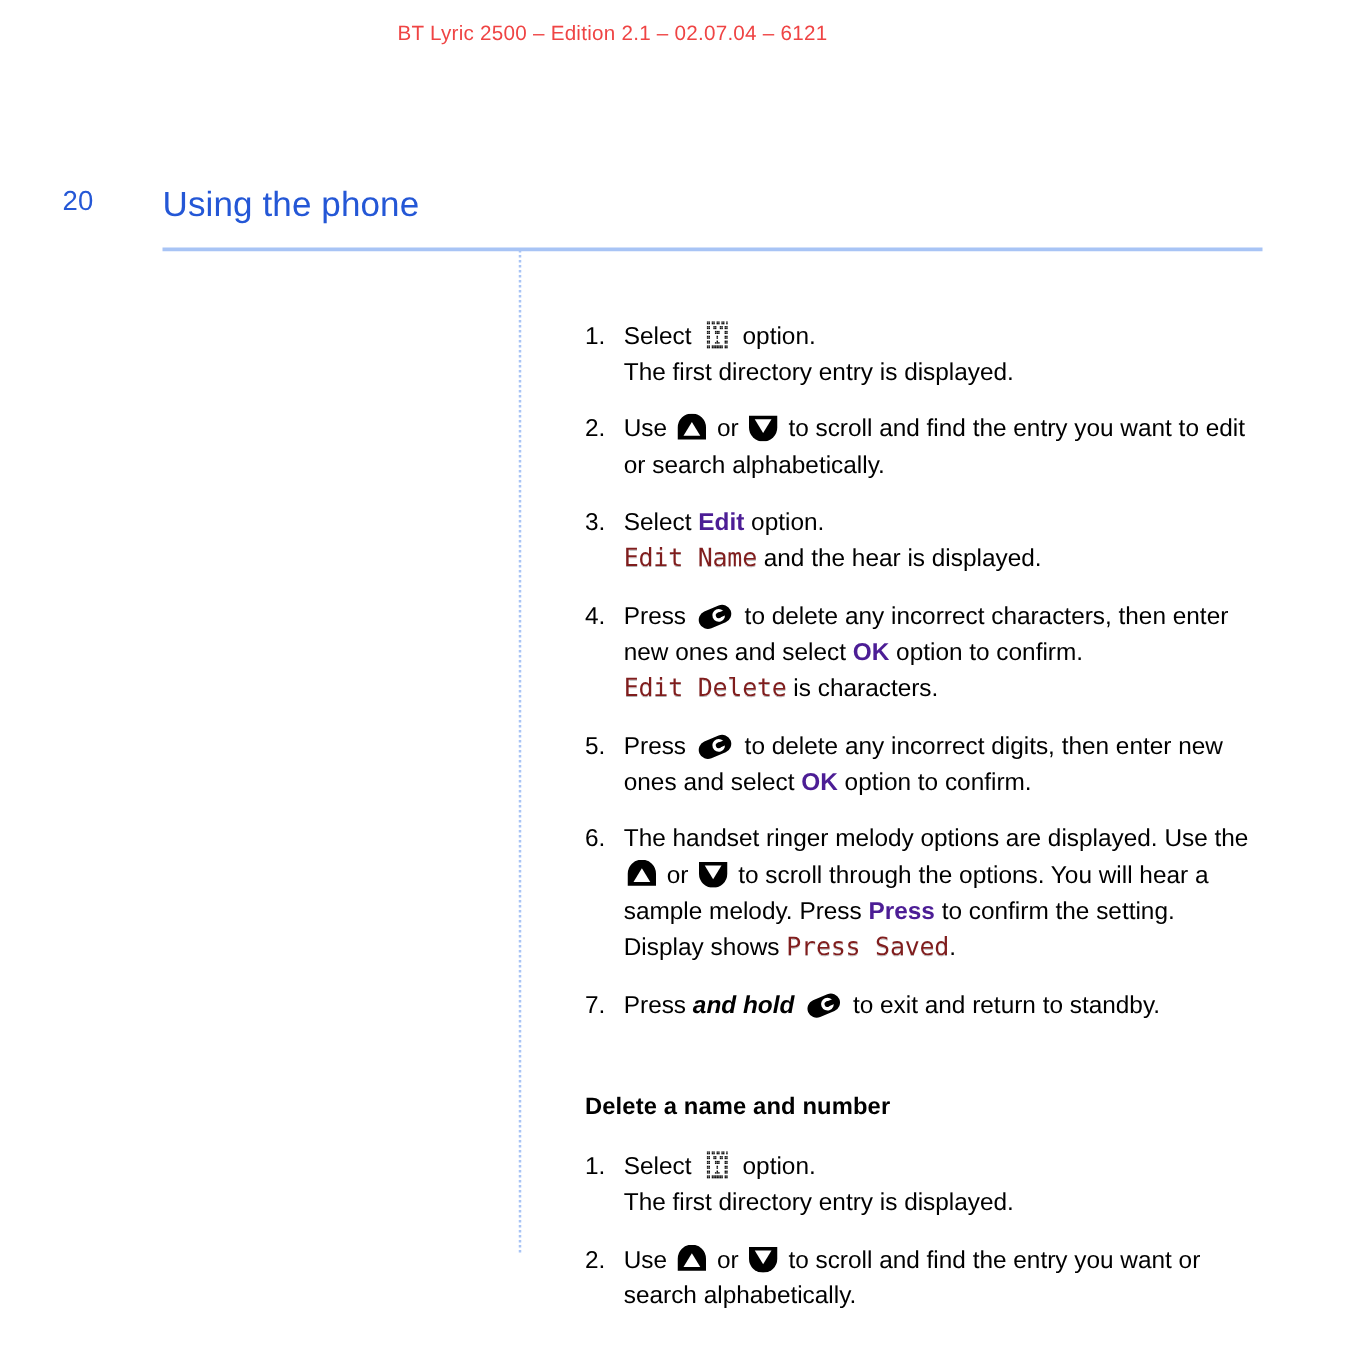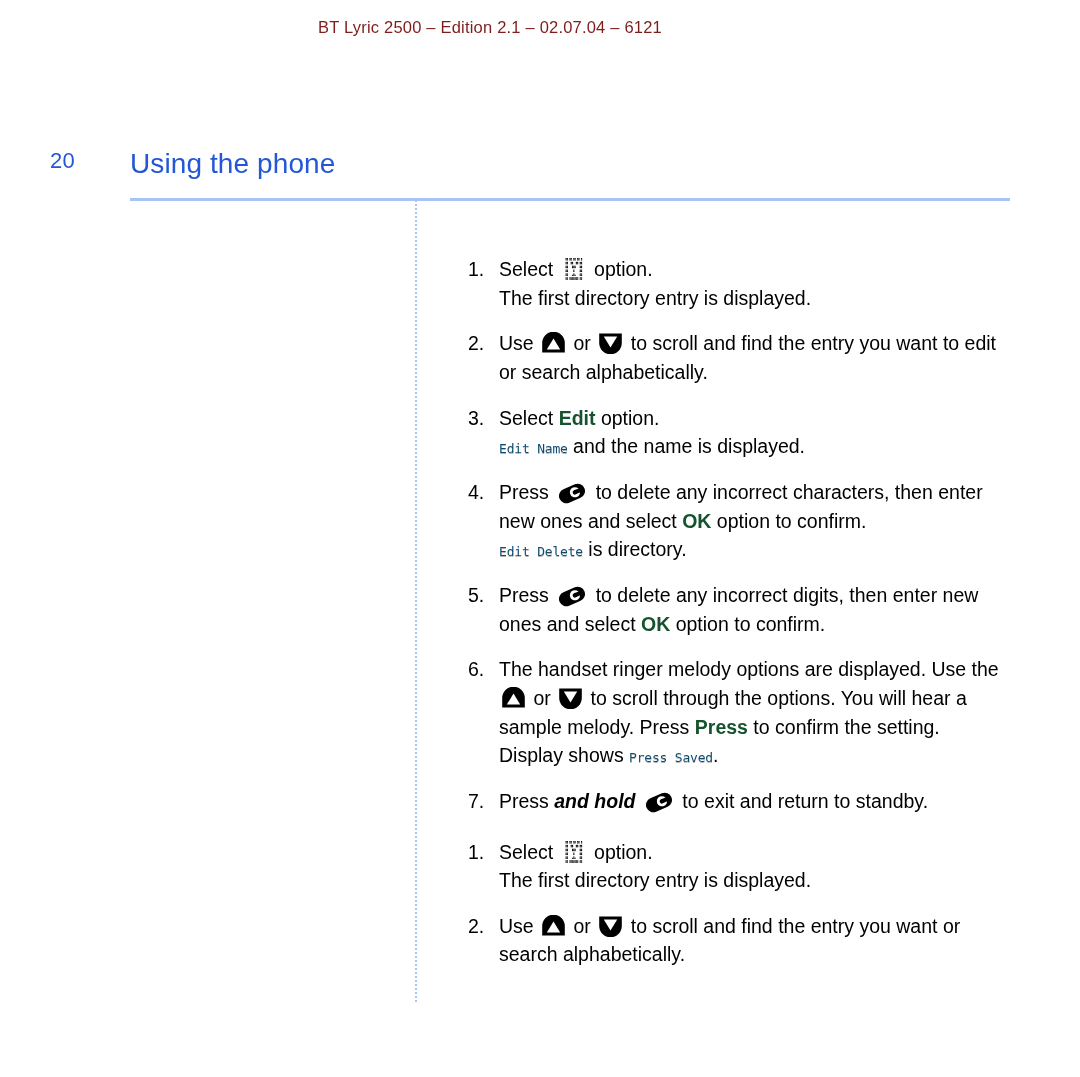--- a/index.html
+++ b/index.html
@@ -18,21 +18,21 @@
 
   
   .running-header {
     position: absolute;
     top: 18px;
     left: 0;
     width: 980px;
     text-align: center;
     font-size: 16.5px;
     letter-spacing: 0.2px;
-    color: #7f1d1d;
+    color: #ef4444;
   }
 
   
   .page-title-row {
     position: absolute;
     top: 148px;
     left: 0;
     width: 936px;
     height: 34px;
   }
@@ -108,31 +108,31 @@
   ol.steps > li:last-child { margin-bottom: 0; }
 
   .num {
     position: absolute;
     left: 0;
     top: 0;
     font-size: 19.5px;
   }
 
   .blue {
-    color: #14532d;
+    color: #4c1d95;
     font-weight: bold;
   }
   .bi { font-weight: bold; font-style: italic; }
 
   
   .lcd {
     font-family: "DejaVu Sans Mono", monospace;
-    font-size: 13px;
+    font-size: 20px;
     letter-spacing: -0.2px;
-    color: #0c4a6e;
+    color: #7f1d1d;
     text-shadow:
        0.55px 0 0 rgba(255,255,255,0.95),
       -0.55px 0 0 rgba(255,255,255,0.95),
        0 0.55px 0 rgba(0,0,0,0.30);
   }
 
   
   .icon {
     display: inline-block;
     vertical-align: -4px;
@@ -253,29 +253,29 @@
             <rect x="15.18" y="22.08" width="1.27" height="1.27" fill="#111"></rect>
             <rect x="16.56" y="22.08" width="1.27" height="1.27" fill="#111"></rect>
           </svg></span><span> option.</span><br><span>The first directory entry is displayed.</span></li>
       <li><span class="num">2.</span><span>Use </span><span class="icon icon-nav"><svg viewBox="0 0 25 22" width="25" height="22">
             <path d="M1.2 20.5 L1.2 11 A11.3 11.3 0 0 1 23.8 11 L23.8 20.5 Z" fill="#000"></path>
             <path d="M12.5 6.6 L19.2 17.6 L5.8 17.6 Z" fill="#fff"></path>
           </svg></span><span> or </span><span class="icon icon-nav"><svg viewBox="0 0 25 22" width="25" height="22">
             <path d="M1.2 1.5 L1.2 11 A11.3 11.3 0 0 0 23.8 11 L23.8 1.5 Z" fill="#000"></path>
             <path d="M12.5 15.4 L5.8 4.4 L19.2 4.4 Z" fill="#fff"></path>
           </svg></span><span> to scroll and find the entry you want to edit or search alphabetically.</span></li>
-      <li><span class="num">3.</span><span>Select </span><span class="blue">Edit</span><span> option.</span><br><span class="lcd">Edit Name</span><span> and the name is displayed.</span></li>
+      <li><span class="num">3.</span><span>Select </span><span class="blue">Edit</span><span> option.</span><br><span class="lcd">Edit Name</span><span> and the hear is displayed.</span></li>
       <li><span class="num">4.</span><span>Press </span><span class="icon icon-end"><svg viewBox="0 0 30 21" width="30" height="21">
             <g transform="rotate(-23 15 10.5)">
               <rect x="1.5" y="3.2" width="27" height="14.6" rx="7.3" fill="#000"></rect>
               <circle cx="18.2" cy="10.5" r="5.1" fill="#fff"></circle>
               <circle cx="18.2" cy="10.5" r="2.3" fill="#000"></circle>
               <rect x="18.0" y="8.4" width="8.4" height="4.2" fill="#000"></rect>
             </g>
-          </svg></span><span> to delete any incorrect characters, then enter new ones and select </span><span class="blue">OK</span><span> option to confirm.</span><br><span class="lcd">Edit Delete</span><span> is directory.</span></li>
+          </svg></span><span> to delete any incorrect characters, then enter new ones and select </span><span class="blue">OK</span><span> option to confirm.</span><br><span class="lcd">Edit Delete</span><span> is characters.</span></li>
       <li><span class="num">5.</span><span>Press </span><span class="icon icon-end"><svg viewBox="0 0 30 21" width="30" height="21">
             <g transform="rotate(-23 15 10.5)">
               <rect x="1.5" y="3.2" width="27" height="14.6" rx="7.3" fill="#000"></rect>
               <circle cx="18.2" cy="10.5" r="5.1" fill="#fff"></circle>
               <circle cx="18.2" cy="10.5" r="2.3" fill="#000"></circle>
               <rect x="18.0" y="8.4" width="8.4" height="4.2" fill="#000"></rect>
             </g>
           </svg></span><span> to delete any incorrect digits, then enter new ones and select </span><span class="blue">OK</span><span> option to confirm.</span></li>
       <li><span class="num">6.</span><span>The handset ringer melody options are displayed. Use the </span><span class="icon icon-nav"><svg viewBox="0 0 25 22" width="25" height="22">
             <path d="M1.2 20.5 L1.2 11 A11.3 11.3 0 0 1 23.8 11 L23.8 20.5 Z" fill="#000"></path>
@@ -286,20 +286,21 @@
           </svg></span><span> to scroll through the options. You will hear a sample melody. Press </span><span class="blue">Press</span><span> to confirm the setting.</span><br><span>Display shows </span><span class="lcd">Press Saved</span><span>.</span></li>
       <li><span class="num">7.</span><span>Press </span><span class="bi">and hold</span><span> </span><span class="icon icon-end"><svg viewBox="0 0 30 21" width="30" height="21">
             <g transform="rotate(-23 15 10.5)">
               <rect x="1.5" y="3.2" width="27" height="14.6" rx="7.3" fill="#000"></rect>
               <circle cx="18.2" cy="10.5" r="5.1" fill="#fff"></circle>
               <circle cx="18.2" cy="10.5" r="2.3" fill="#000"></circle>
               <rect x="18.0" y="8.4" width="8.4" height="4.2" fill="#000"></rect>
             </g>
           </svg></span><span> to exit and return to standby.</span></li>
     </ol>
+    <h2 class="sub-head second">Delete a name and number</h2>
     <ol class="steps second">
       <li><span class="num">1.</span><span>Select </span><span class="icon icon-book"><svg viewBox="0 0 18.2 23.6" width="24" height="22">
             <rect x="0.00" y="0.00" width="1.27" height="1.27" fill="#111"></rect>
             <rect x="1.38" y="0.00" width="1.27" height="1.27" fill="#111"></rect>
             <rect x="4.14" y="0.00" width="1.27" height="1.27" fill="#111"></rect>
             <rect x="5.52" y="0.00" width="1.27" height="1.27" fill="#111"></rect>
             <rect x="8.28" y="0.00" width="1.27" height="1.27" fill="#111"></rect>
             <rect x="9.66" y="0.00" width="1.27" height="1.27" fill="#111"></rect>
             <rect x="12.42" y="0.00" width="1.27" height="1.27" fill="#111"></rect>
             <rect x="13.80" y="0.00" width="1.27" height="1.27" fill="#111"></rect>

